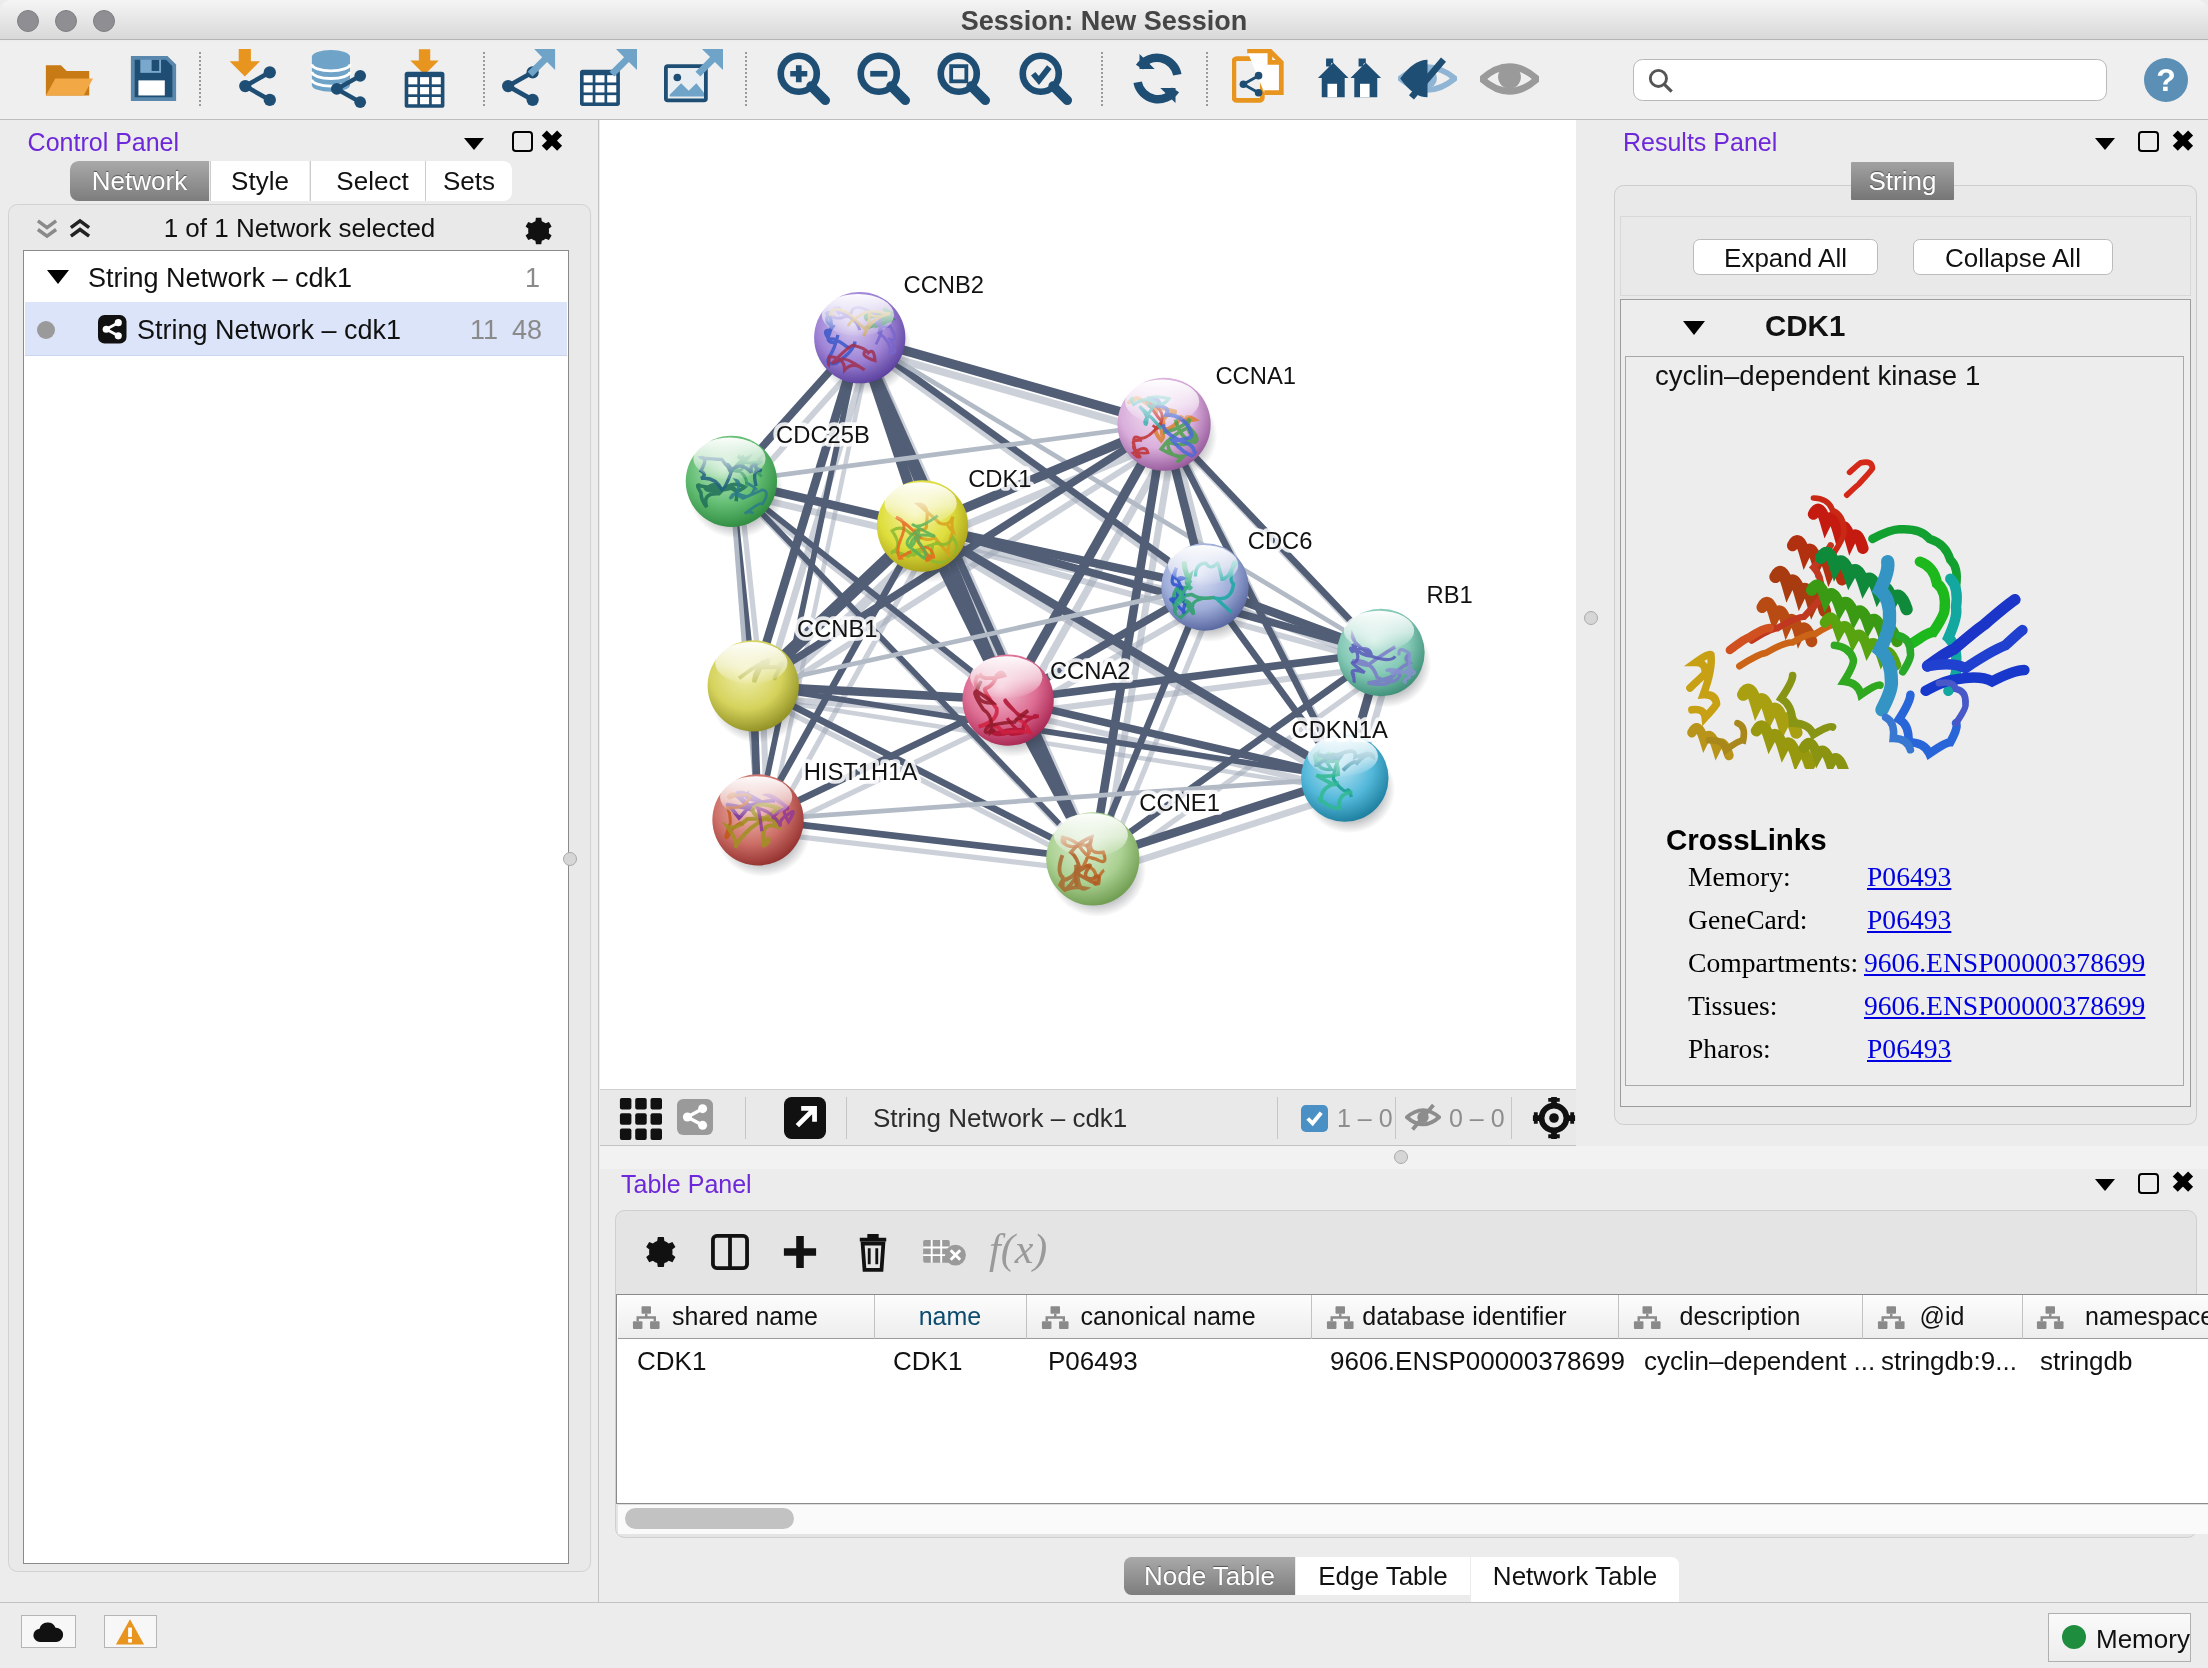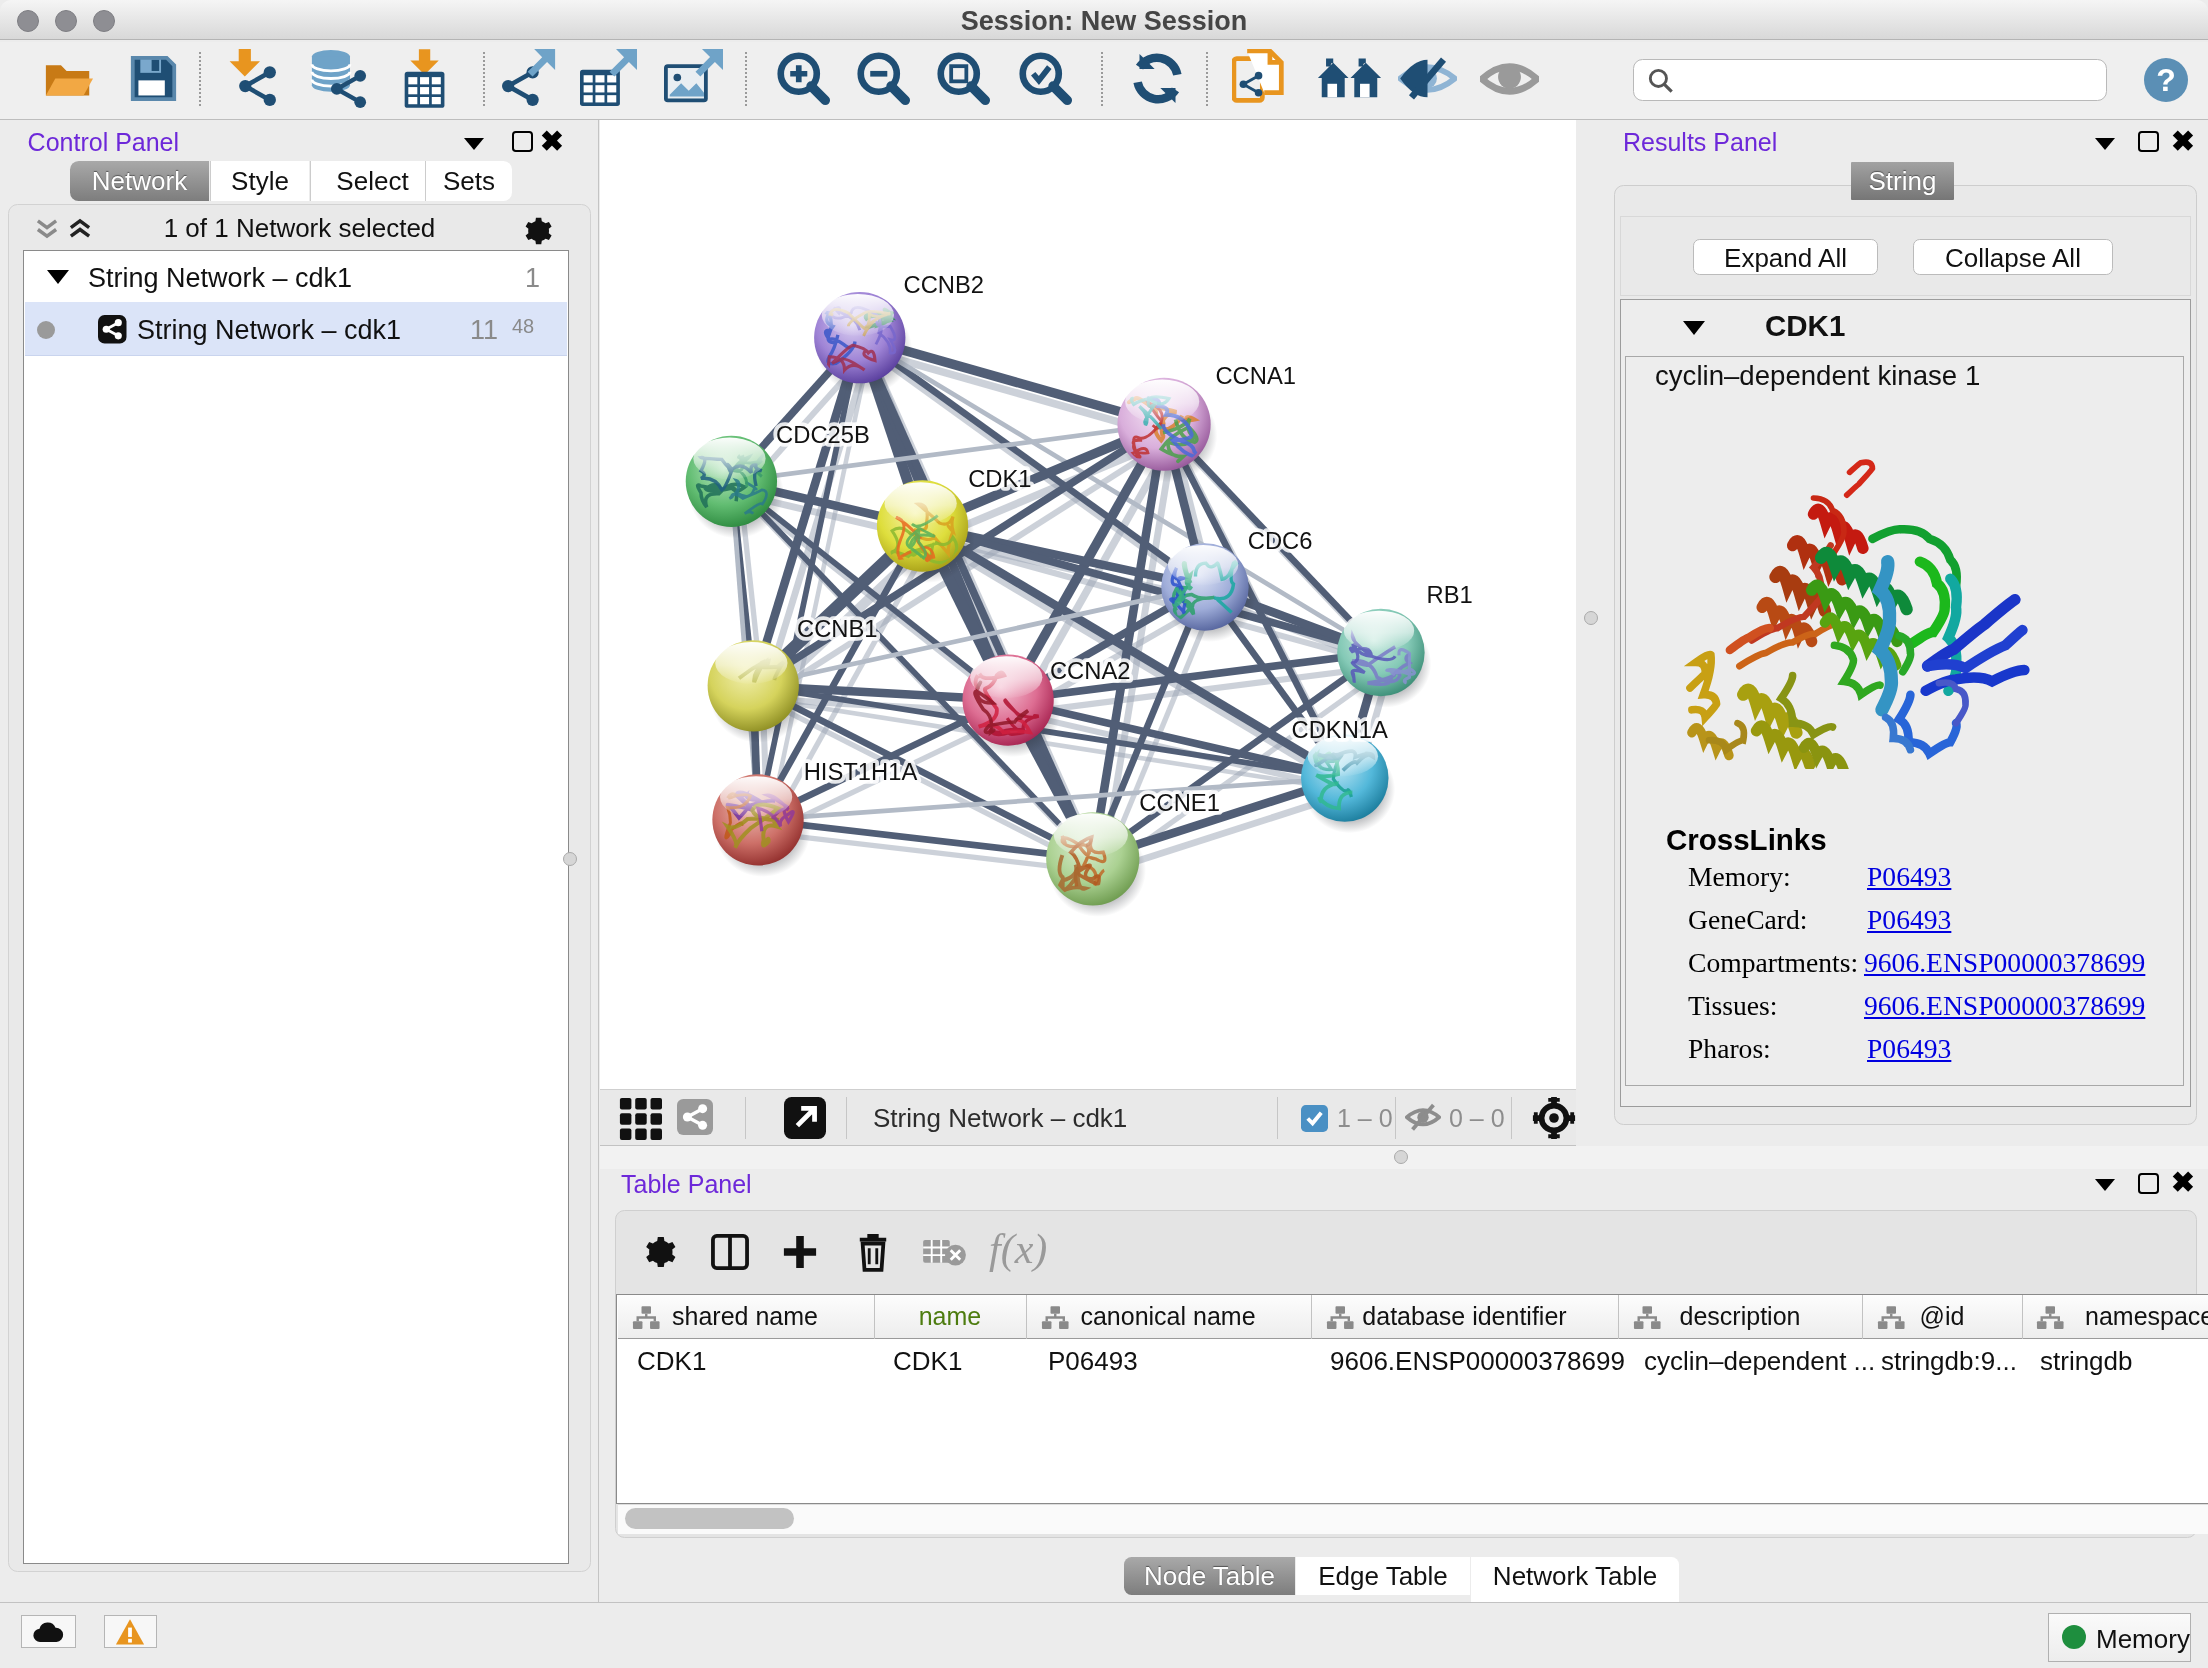--- a/index.html
+++ b/index.html
@@ -194,21 +194,21 @@
 <rect width="52" height="52" rx="12" fill="#111"></rect>
 <g fill="#fff">
       <circle cx="37" cy="14" r="6.5"></circle>
       <circle cx="15" cy="26" r="6.5"></circle>
       <circle cx="37" cy="38" r="6.5"></circle>
 <path d="M15 26 L37 14 M15 26 L37 38" stroke="#fff" stroke-width="5"></path>
     </g>
   </svg>
 <div class="abs" style="left:137px;top:315px;font-size:27px;color:#111">String Network – cdk1</div>
 <div class="abs" style="left:470px;top:315px;font-size:27px;color:#8a8a8a">11</div>
-<div class="abs" style="left:512px;top:315px;font-size:20px;color:#8a8a8a">48</div>
+<div class="abs" style="left:512px;top:315px;font-size:27px;color:#8a8a8a">48</div>
 <div class="abs" style="left:563px;top:852px;width:14.3px;height:14.3px;border-radius:50%;background:#d6d6d6;border:1px solid #aaa"></div>
 
 <div class="abs" style="left:600px;top:120px;width:976px;height:969px;background:#fff"></div>
 <svg width="978" height="970" viewBox="630 125 1028 1020" style="position:absolute;left:599px;top:119px">
 <defs>
 <radialGradient id="gB2" cx="42%" cy="36%" r="72%">
 <stop offset="0%" stop-color="#d9cdf0"></stop>
 <stop offset="55%" stop-color="#9f84d6"></stop>
 <stop offset="92%" stop-color="#5a3f9e"></stop>
 <stop offset="100%" stop-color="#5a3f9e"></stop>
@@ -659,21 +659,21 @@
 <div class="abs" style="left:616px;top:1294px;width:1592px;height:210px;background:#fff;border:1.9px solid #8a8a8a;border-right:none"></div>
 <div class="abs" style="left:618px;top:1295px;width:1590px;height:44px;background:linear-gradient(#fdfdfd,#ededed);border-bottom:1.9px solid #9a9a9a"></div>
 <div class="abs" style="left:616px;top:1302px;width:258px;text-align:center;font-size:25px;color:#111">shared name</div>
 <svg style="position:absolute;left:632px;top:1305px" width="28.5" height="27" viewBox="0 0 30 28">
 <rect x="10" y="1" width="10" height="8" rx="1" fill="#8a8a8a"></rect>
 <rect x="1" y="17" width="10" height="8" rx="1" fill="#8a8a8a"></rect>
 <rect x="19" y="17" width="10" height="8" rx="1" fill="#8a8a8a"></rect>
 <path d="M15 9 L15 13 M6 17 L6 13 L24 13 L24 17" stroke="#8a8a8a" stroke-width="2.5" fill="none"></path>
 </svg>
 <div class="abs" style="left:874px;top:1295px;width:0;height:44px;border-left:1.9px solid #c2c2c2"></div>
-<div class="abs" style="left:874px;top:1302px;width:152px;text-align:center;font-size:25px;color:#4d7c0f">name</div>
+<div class="abs" style="left:874px;top:1302px;width:152px;text-align:center;font-size:25px;color:#0c4a6e">name</div>
 <div class="abs" style="left:1026px;top:1295px;width:0;height:44px;border-left:1.9px solid #c2c2c2"></div>
 <div class="abs" style="left:1026px;top:1302px;width:284px;text-align:center;font-size:25px;color:#111">canonical name</div>
 <svg style="position:absolute;left:1041px;top:1305px" width="28.5" height="27" viewBox="0 0 30 28">
 <rect x="10" y="1" width="10" height="8" rx="1" fill="#8a8a8a"></rect>
 <rect x="1" y="17" width="10" height="8" rx="1" fill="#8a8a8a"></rect>
 <rect x="19" y="17" width="10" height="8" rx="1" fill="#8a8a8a"></rect>
 <path d="M15 9 L15 13 M6 17 L6 13 L24 13 L24 17" stroke="#8a8a8a" stroke-width="2.5" fill="none"></path>
 </svg>
 <div class="abs" style="left:1311px;top:1295px;width:0;height:44px;border-left:1.9px solid #c2c2c2"></div>
 <div class="abs" style="left:1311px;top:1302px;width:307px;text-align:center;font-size:25px;color:#111">database identifier</div>

